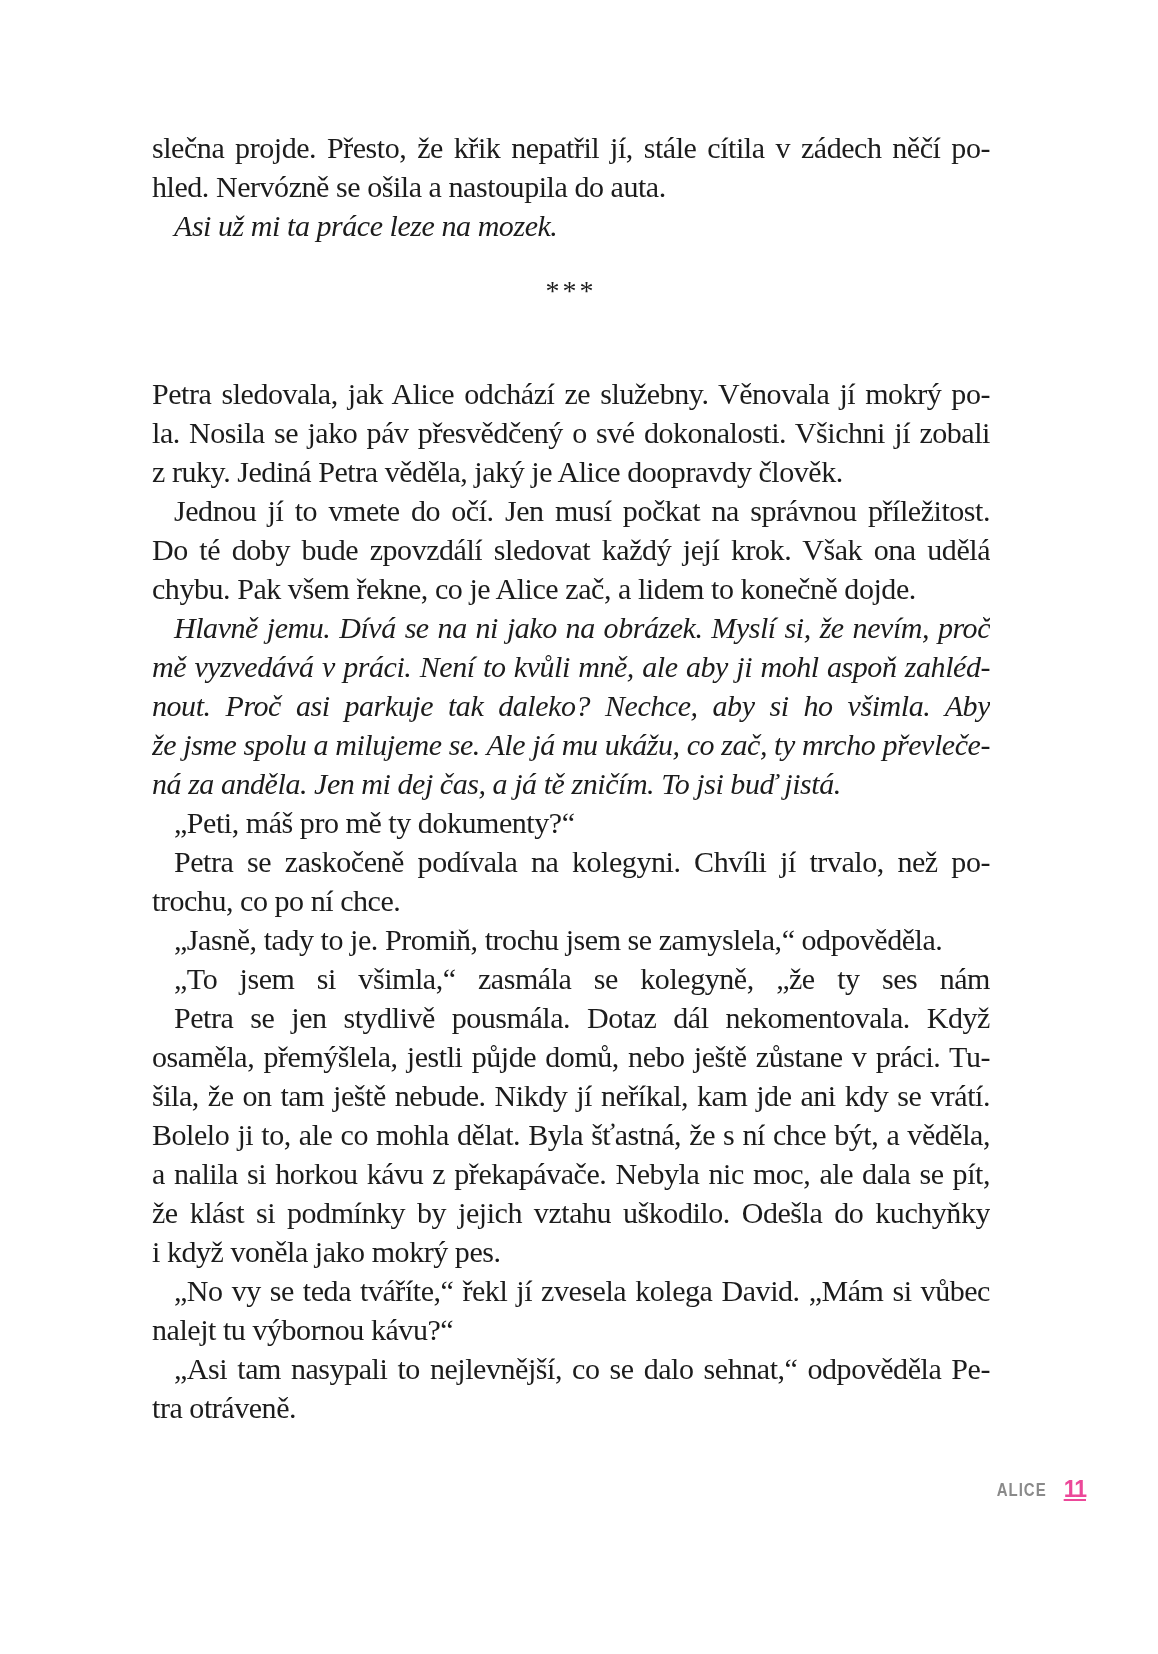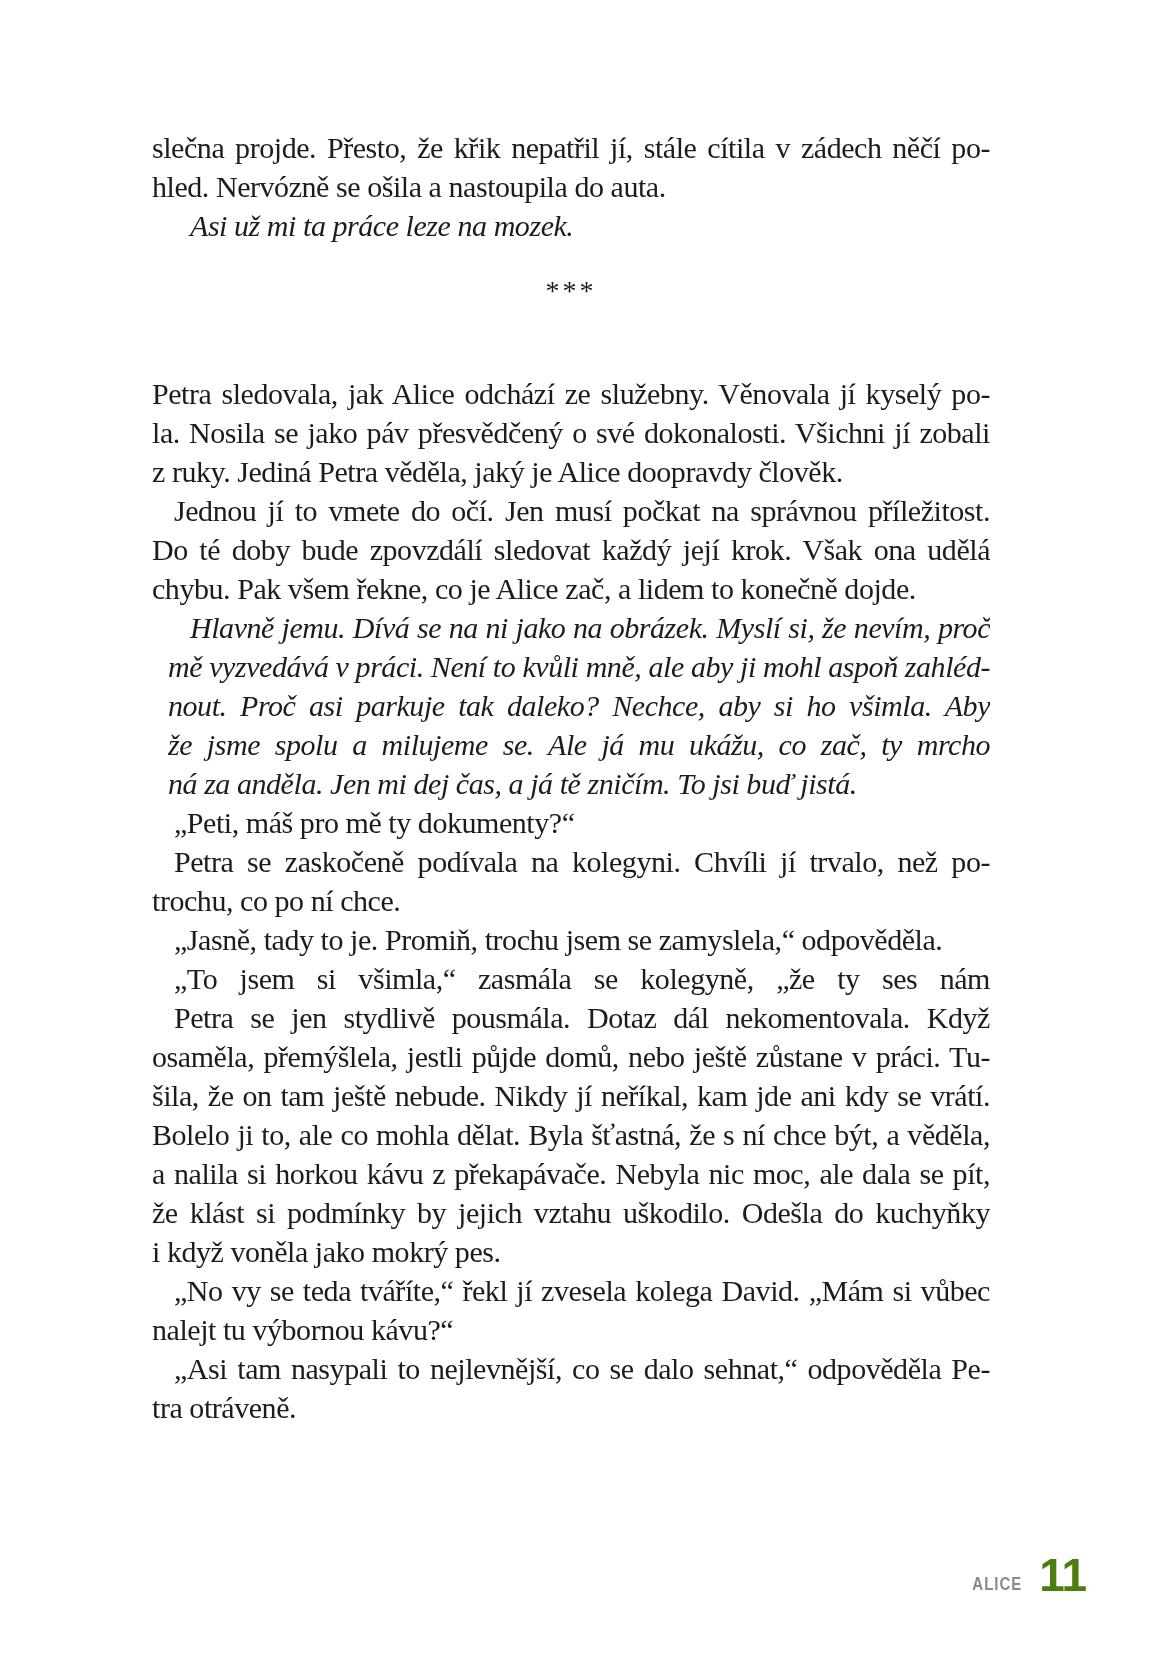--- a/index.html
+++ b/index.html
@@ -21,21 +21,21 @@
   .text-block {
     position: absolute;
     left: 152px;
     top: 128px;
     width: 838px;
     font-size: 30px;
     line-height: 39px;
     letter-spacing: -0.015em;
   }
   .paragraph { margin: 0; }
-  .paragraph.italic { font-style: italic; margin-left: 16px; }
+  .paragraph.italic { font-style: italic; }
   .line {
     text-align: justify;
     text-align-last: justify;
     white-space: normal;
     overflow: hidden;
     height: 39px;
   }
   .line.last {
     text-align-last: left;
   }
@@ -46,58 +46,59 @@
     height: 39px;
     margin-top: 26px;
     margin-bottom: 64px;
     text-align: center;
     text-align-last: center;
     font-size: 28px;
     letter-spacing: 3px;
   }
   .footer {
     position: absolute;
-    top: 1548px;
+    top: 1476px;
     right: 108px;
     display: flex;
     align-items: baseline;
     gap: 17px;
     font-family: "Liberation Sans", "DejaVu Sans", sans-serif;
     justify-content: flex-end;
   }
   .book-title {
     font-size: 15px;
     font-weight: 700;
     letter-spacing: 1px;
     color: #8a8a8a;
     transform: scaleY(1.25);
     transform-origin: bottom;
   }
   .page-num {
-    font-size: 46px;
+    font-size: 23px;
     font-weight: 700;
     letter-spacing: -1px;
-    color: #4d7c0f;
+    color: #ec4899;
+    text-decoration: underline;
   }
 </style>
 </head>
 <body>
 
 <div class="page">
   <main class="text-block" id="text-block">
       <div class="paragraph">
         <div class="line">slečna projde. Přesto, že křik nepatřil jí, stále cítila v zádech něčí po-</div>
         <div class="line last">hled. Nervózně se ošila a nastoupila do auta.</div>
       </div>
       <div class="paragraph italic indent">
         <div class="line last">Asi už mi ta práce leze na mozek.</div>
       </div>
       <div class="separator">***</div>
       <div class="paragraph">
-        <div class="line">Petra sledovala, jak Alice odchází ze služebny. Věnovala jí kyselý po-</div>
+        <div class="line">Petra sledovala, jak Alice odchází ze služebny. Věnovala jí mokrý po-</div>
         <div class="line">la. Nosila se jako páv přesvědčený o své dokonalosti. Všichni jí zobali</div>
         <div class="line last">z ruky. Jediná Petra věděla, jaký je Alice doopravdy člověk.</div>
       </div>
       <div class="paragraph indent">
         <div class="line">Jednou jí to vmete do očí. Jen musí počkat na správnou příležitost.</div>
         <div class="line">Do té doby bude zpovzdálí sledovat každý její krok. Však ona udělá</div>
         <div class="line last">chybu. Pak všem řekne, co je Alice zač, a lidem to konečně dojde.</div>
       </div>
       <div class="paragraph italic indent">
         <div class="line">Hlavně jemu. Dívá se na ni jako na obrázek. Myslí si, že nevím, proč</div>

